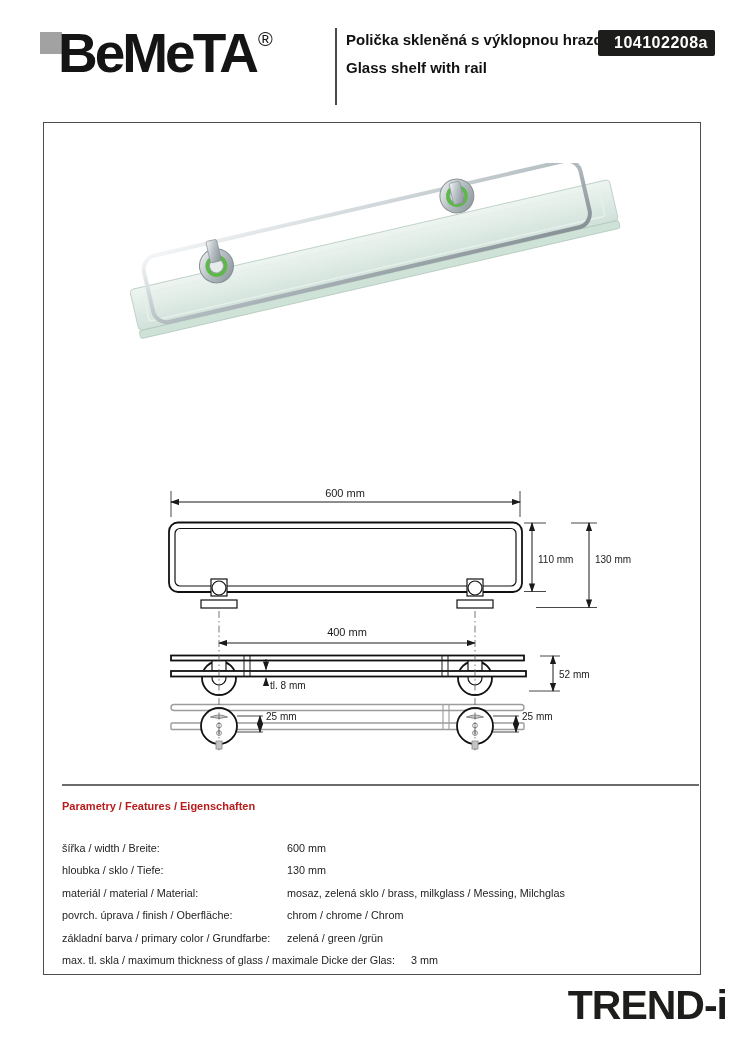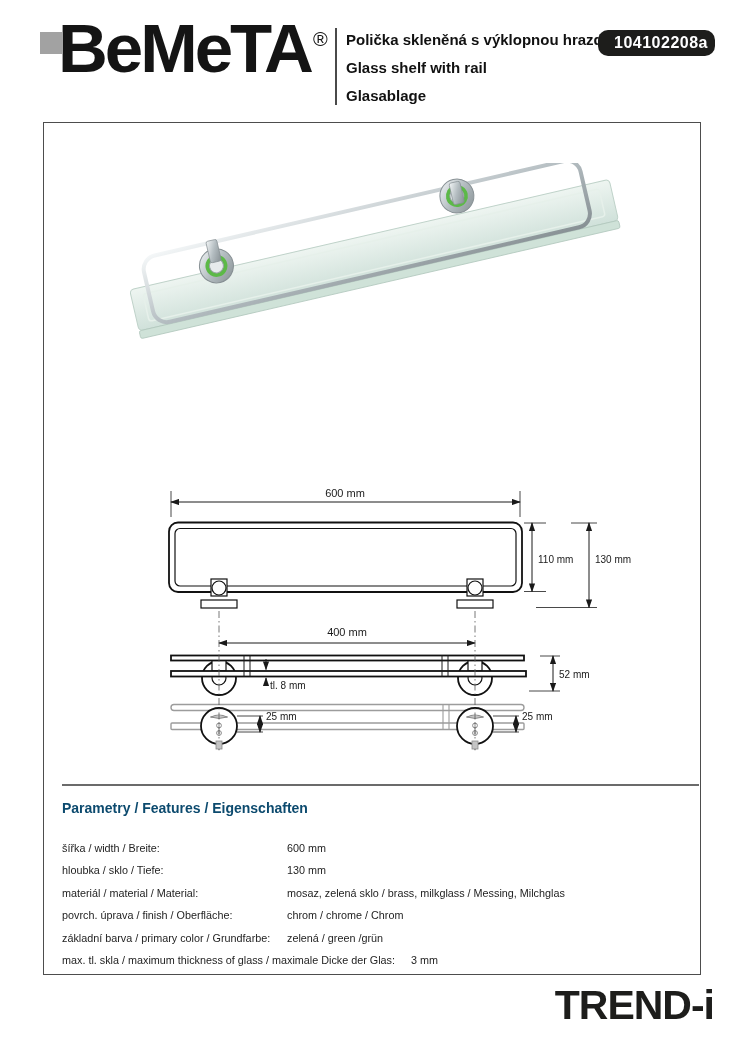--- a/index.html
+++ b/index.html
@@ -1,43 +1,43 @@
 <!DOCTYPE html>
 <html><head>
 <meta charset="utf-8">
 <style>
   html,body{margin:0;padding:0;background:#fff;}
   .page{position:relative;width:744px;height:1053px;background:#fff;overflow:hidden;
         font-family:"Liberation Sans",sans-serif;color:#1a1a1a;}
   
   .logo-square{position:absolute;left:40px;top:32px;width:22px;height:22px;background:#a2a2a2;}
   .logo{position:absolute;left:58px;top:14px;display:flex;align-items:flex-start;}
-  .logo-text{font-size:69px;font-weight:700;letter-spacing:-3px;line-height:1.0;color:#141414;}
+  .logo-text{font-size:55px;font-weight:700;letter-spacing:-3px;line-height:1.0;color:#141414;margin-top:12px;}
   .logo-reg{font-size:20px;font-weight:400;margin-top:14px;margin-left:2px;color:#141414;}
   .header-divider{position:absolute;left:335px;top:28px;width:2px;height:77px;background:#4a4a4a;}
   .titles{position:absolute;left:346px;top:26px;}
   .titles div{line-height:28px;font-size:15px;font-weight:700;color:#111;}
   .code-badge{position:absolute;left:598px;top:30px;width:117px;height:26px;background:#1d1d1b;
-              border-radius:10px;color:#fff;font-size:16px;font-weight:700;line-height:26px;
+              border-radius:2px;color:#fff;font-size:16px;font-weight:700;line-height:26px;
               padding-left:16px;box-sizing:border-box;letter-spacing:0.5px;}
   
   .main-box{position:absolute;left:43px;top:122px;width:656px;height:851px;border:1px solid #4d4d4d;background:#fff;}
   .photo-svg{position:absolute;left:118px;top:163px;}
   .drawing-svg{position:absolute;left:50px;top:480px;}
   
   .param-divider{position:absolute;left:62px;top:784px;width:637px;height:2px;background:#6b6b6b;}
-  .param-heading{position:absolute;left:62px;top:800px;font-size:14px;font-weight:700;color:#0c4a6e;text-align:right;}
+  .param-heading{position:absolute;left:62px;top:800px;font-size:11px;font-weight:700;color:#b91c1c;text-align:right;}
   .param-rows{position:absolute;left:62px;top:833px;width:620px;}
   .param-row{display:flex;line-height:13.4px;font-size:10.8px;color:#232323;margin-top:9px;}
   .param-label{flex:0 0 auto;min-width:215px;padding-right:4px;}
   .param-value{padding-left:6px;}
   .param-row:last-child .param-label{min-width:0;}
   .param-row:last-child .param-value{padding-left:12px;}
   
-  .series-name{position:absolute;right:30px;top:982px;font-size:41px;font-weight:700;
+  .series-name{position:absolute;right:17px;top:982px;font-size:41px;font-weight:700;
                letter-spacing:-1px;color:#1d1d1b;}
   
   .drawing-svg text{font-family:"Liberation Sans",sans-serif;font-size:11px;fill:#1a1a1a;}
   .drawing-svg .t10{font-size:10px;}
   .d{stroke:#1a1a1a;stroke-width:1;fill:none;}
   .ext{stroke:#1a1a1a;stroke-width:0.8;fill:none;}
   .o{stroke:#111;stroke-width:1.8;fill:#fff;}
   .o2{stroke:#111;stroke-width:1.2;fill:#fff;}
   .g{stroke:#9c9c9c;stroke-width:1.4;fill:#fff;}
   .gl{stroke:#9c9c9c;stroke-width:1.1;fill:none;}
@@ -51,21 +51,20 @@
 
   <div class="logo-square"></div>
   <div class="logo">
     <span class="logo-text">BeMeTA</span>
     <span class="logo-reg">®</span>
   </div>
   <div class="header-divider"></div>
   <div class="titles">
     <div>Polička skleněná s výklopnou hrazdou</div>
     <div>Glass shelf with rail</div>
-    <div>Glasablage</div>
   </div>
   <div class="code-badge">104102208a</div>
 
   <div class="main-box"></div>
 
   <svg class="photo-svg" width="525" height="205" viewBox="0 0 525 205">
     <defs>
       <linearGradient id="glassG" x1="0" y1="0" x2="0" y2="1">
         <stop offset="0" stop-color="#eef5f1"></stop>
           <stop offset="1" stop-color="#d0e1da"></stop>

